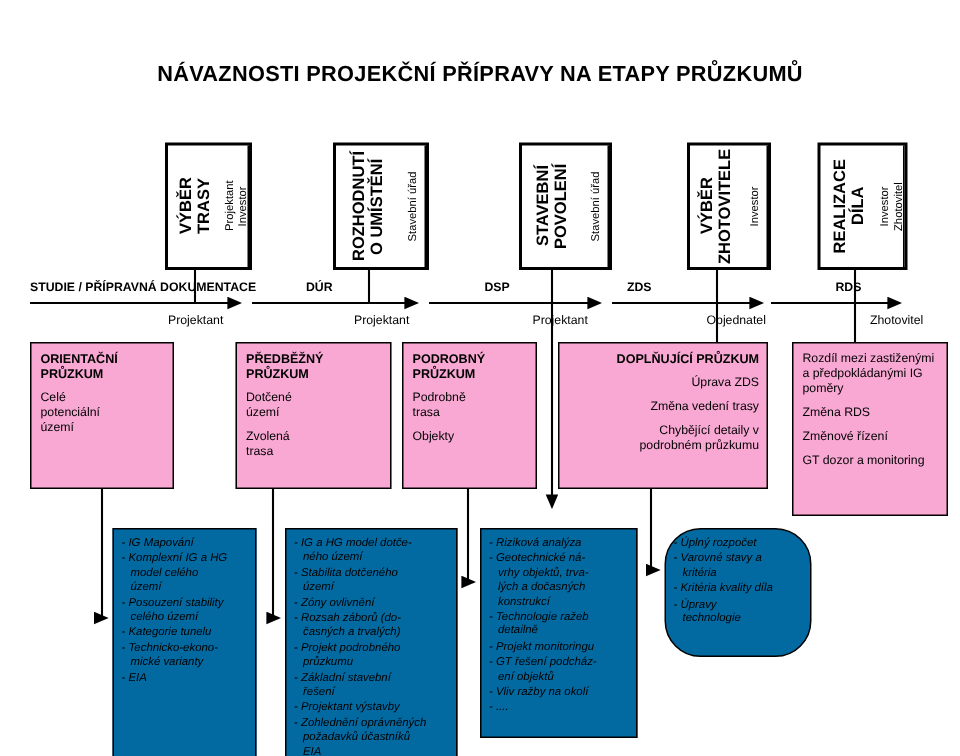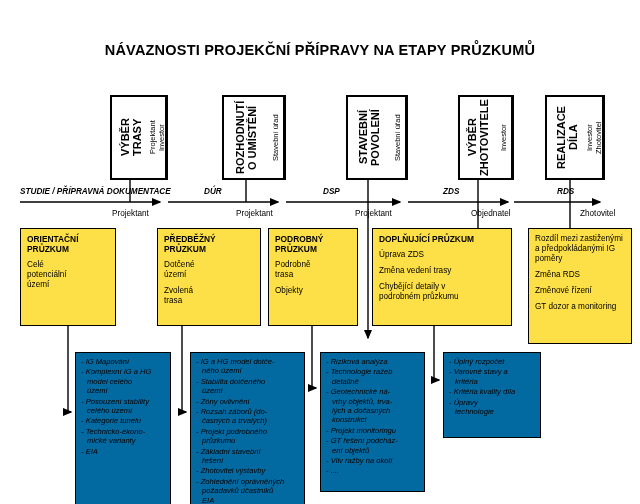--- a/index.html
+++ b/index.html
@@ -61,35 +61,34 @@
     width:16px;
     flex:0 0 16px;
   }
 
   
   .phase{
     position:absolute;
     font-size:8.2px;
     font-weight:bold;
     white-space:nowrap;
-    font-style:italic;
   }
   .actor{
     position:absolute;
     font-size:8.2px;
     white-space:nowrap;
     padding-left:40px;
   }
 
   
   .cbox{
     position:absolute;
     border:1.6px solid #000;
     box-sizing:border-box;
-    background:#fde047;
+    background:#f9a8d4;
     padding:5px 5px 8px 6px;
   }
   .cbox .hd{
     font-weight:bold;
     font-size:8.4px;
     line-height:10px;
     white-space:pre-line;
     margin-bottom:6px;
   }
   .cbox .ln{
@@ -158,21 +157,21 @@
   <div class="vbox" style="left:545px;top:63px;width:60px;height:85px;">
     <div class="vtitle">REALIZACE
 DÍLA</div>
     <div class="vside">Investor
 Zhotovitel</div>
   </div>
 
   <div class="phase" style="left:20px;top:155px;">STUDIE / PŘÍPRAVNÁ DOKUMENTACE</div>
   <div class="phase" style="left:204px;top:155px;">DÚR</div>
   <div class="phase" style="left:323px;top:155px;">DSP</div>
-  <div class="phase" style="left:443px;top:155px;">ZDS</div>
+  <div class="phase" style="left:418px;top:155px;">ZDS</div>
   <div class="phase" style="left:557px;top:155px;">RDS</div>
 
   <div class="actor" style="left:72px;top:177px;">Projektant</div>
   <div class="actor" style="left:196px;top:177px;">Projektant</div>
   <div class="actor" style="left:315px;top:177px;">Projektant</div>
   <div class="actor" style="left:431px;top:177px;">Objednatel</div>
   <div class="actor" style="left:540px;top:177px;">Zhotovitel</div>
 
   <div class="cbox" style="left:20px;top:196px;width:96px;height:98px;">
     <div class="hd">ORIENTAČNÍ
@@ -192,21 +191,21 @@
   </div>
 
   <div class="cbox" style="left:268px;top:196px;width:90px;height:98px;">
     <div class="hd">PODROBNÝ
 PRŮZKUM</div>
     <div class="ln">Podrobně
 trasa</div>
     <div class="ln">Objekty</div>
   </div>
 
-  <div class="cbox" style="left:372px;top:196px;width:140px;height:98px;">
+  <div class="cbox" style="left:372px;top:196px;width:140px;height:98px;text-align:right;">
     <div class="hd">DOPLŇUJÍCÍ PRŮZKUM</div>
     <div class="ln">Úprava ZDS</div>
     <div class="ln">Změna vedení trasy</div>
     <div class="ln">Chybějící detaily v
 podrobném průzkumu</div>
   </div>
 
   <div class="cbox" style="left:528px;top:196px;width:104px;height:116px;">
     <div class="ln">Rozdíl mezi zastižený­mi
 a předpokládanými IG
@@ -234,43 +233,43 @@
   ného území</div>
     <div class="item">- Stabilita dotčeného
   území</div>
     <div class="item">- Zóny ovlivnění</div>
     <div class="item">- Rozsah záborů (do-
   časných a trvalých)</div>
     <div class="item">- Projekt podrobného
   průzkumu</div>
     <div class="item">- Základní stavební
   řešení</div>
-    <div class="item">- Zhotovitel výstavby</div>
+    <div class="item">- Projektant výstavby</div>
     <div class="item">- Zohlednění oprávněných
   požadavků účastníků
   EIA</div>
     <div class="item">- Bezpečnostní audit</div>
   </div>
 
   <div class="lbox" style="left:320px;top:320px;width:105px;height:140px;font-style:italic;">
     <div class="item">- Riziková analýza</div>
-    <div class="item">- Technologie ražeb
-  detailně</div>
     <div class="item">- Geotechnické ná-
   vrhy objektů, trva-
   lých a dočasných
   konstrukcí</div>
+    <div class="item">- Technologie ražeb
+  detailně</div>
     <div class="item">- Projekt monitoringu</div>
     <div class="item">- GT řešení podcház-
   ení objektů</div>
     <div class="item">- Vliv ražby na okolí</div>
     <div class="item">- ....</div>
   </div>
 
-  <div class="lbox" style="left:443px;top:320px;width:98px;height:86px;">
+  <div class="lbox" style="left:443px;top:320px;width:98px;height:86px;border-radius:24px;">
     <div class="item">- Úplný rozpočet</div>
     <div class="item">- Varovné stavy a
   kritéria</div>
     <div class="item">- Kritéria kvality díla</div>
     <div class="item">- Úpravy
   technologie</div>
   </div>
 
   <svg class="overlay" viewBox="0 0 640 504">
     <defs>

